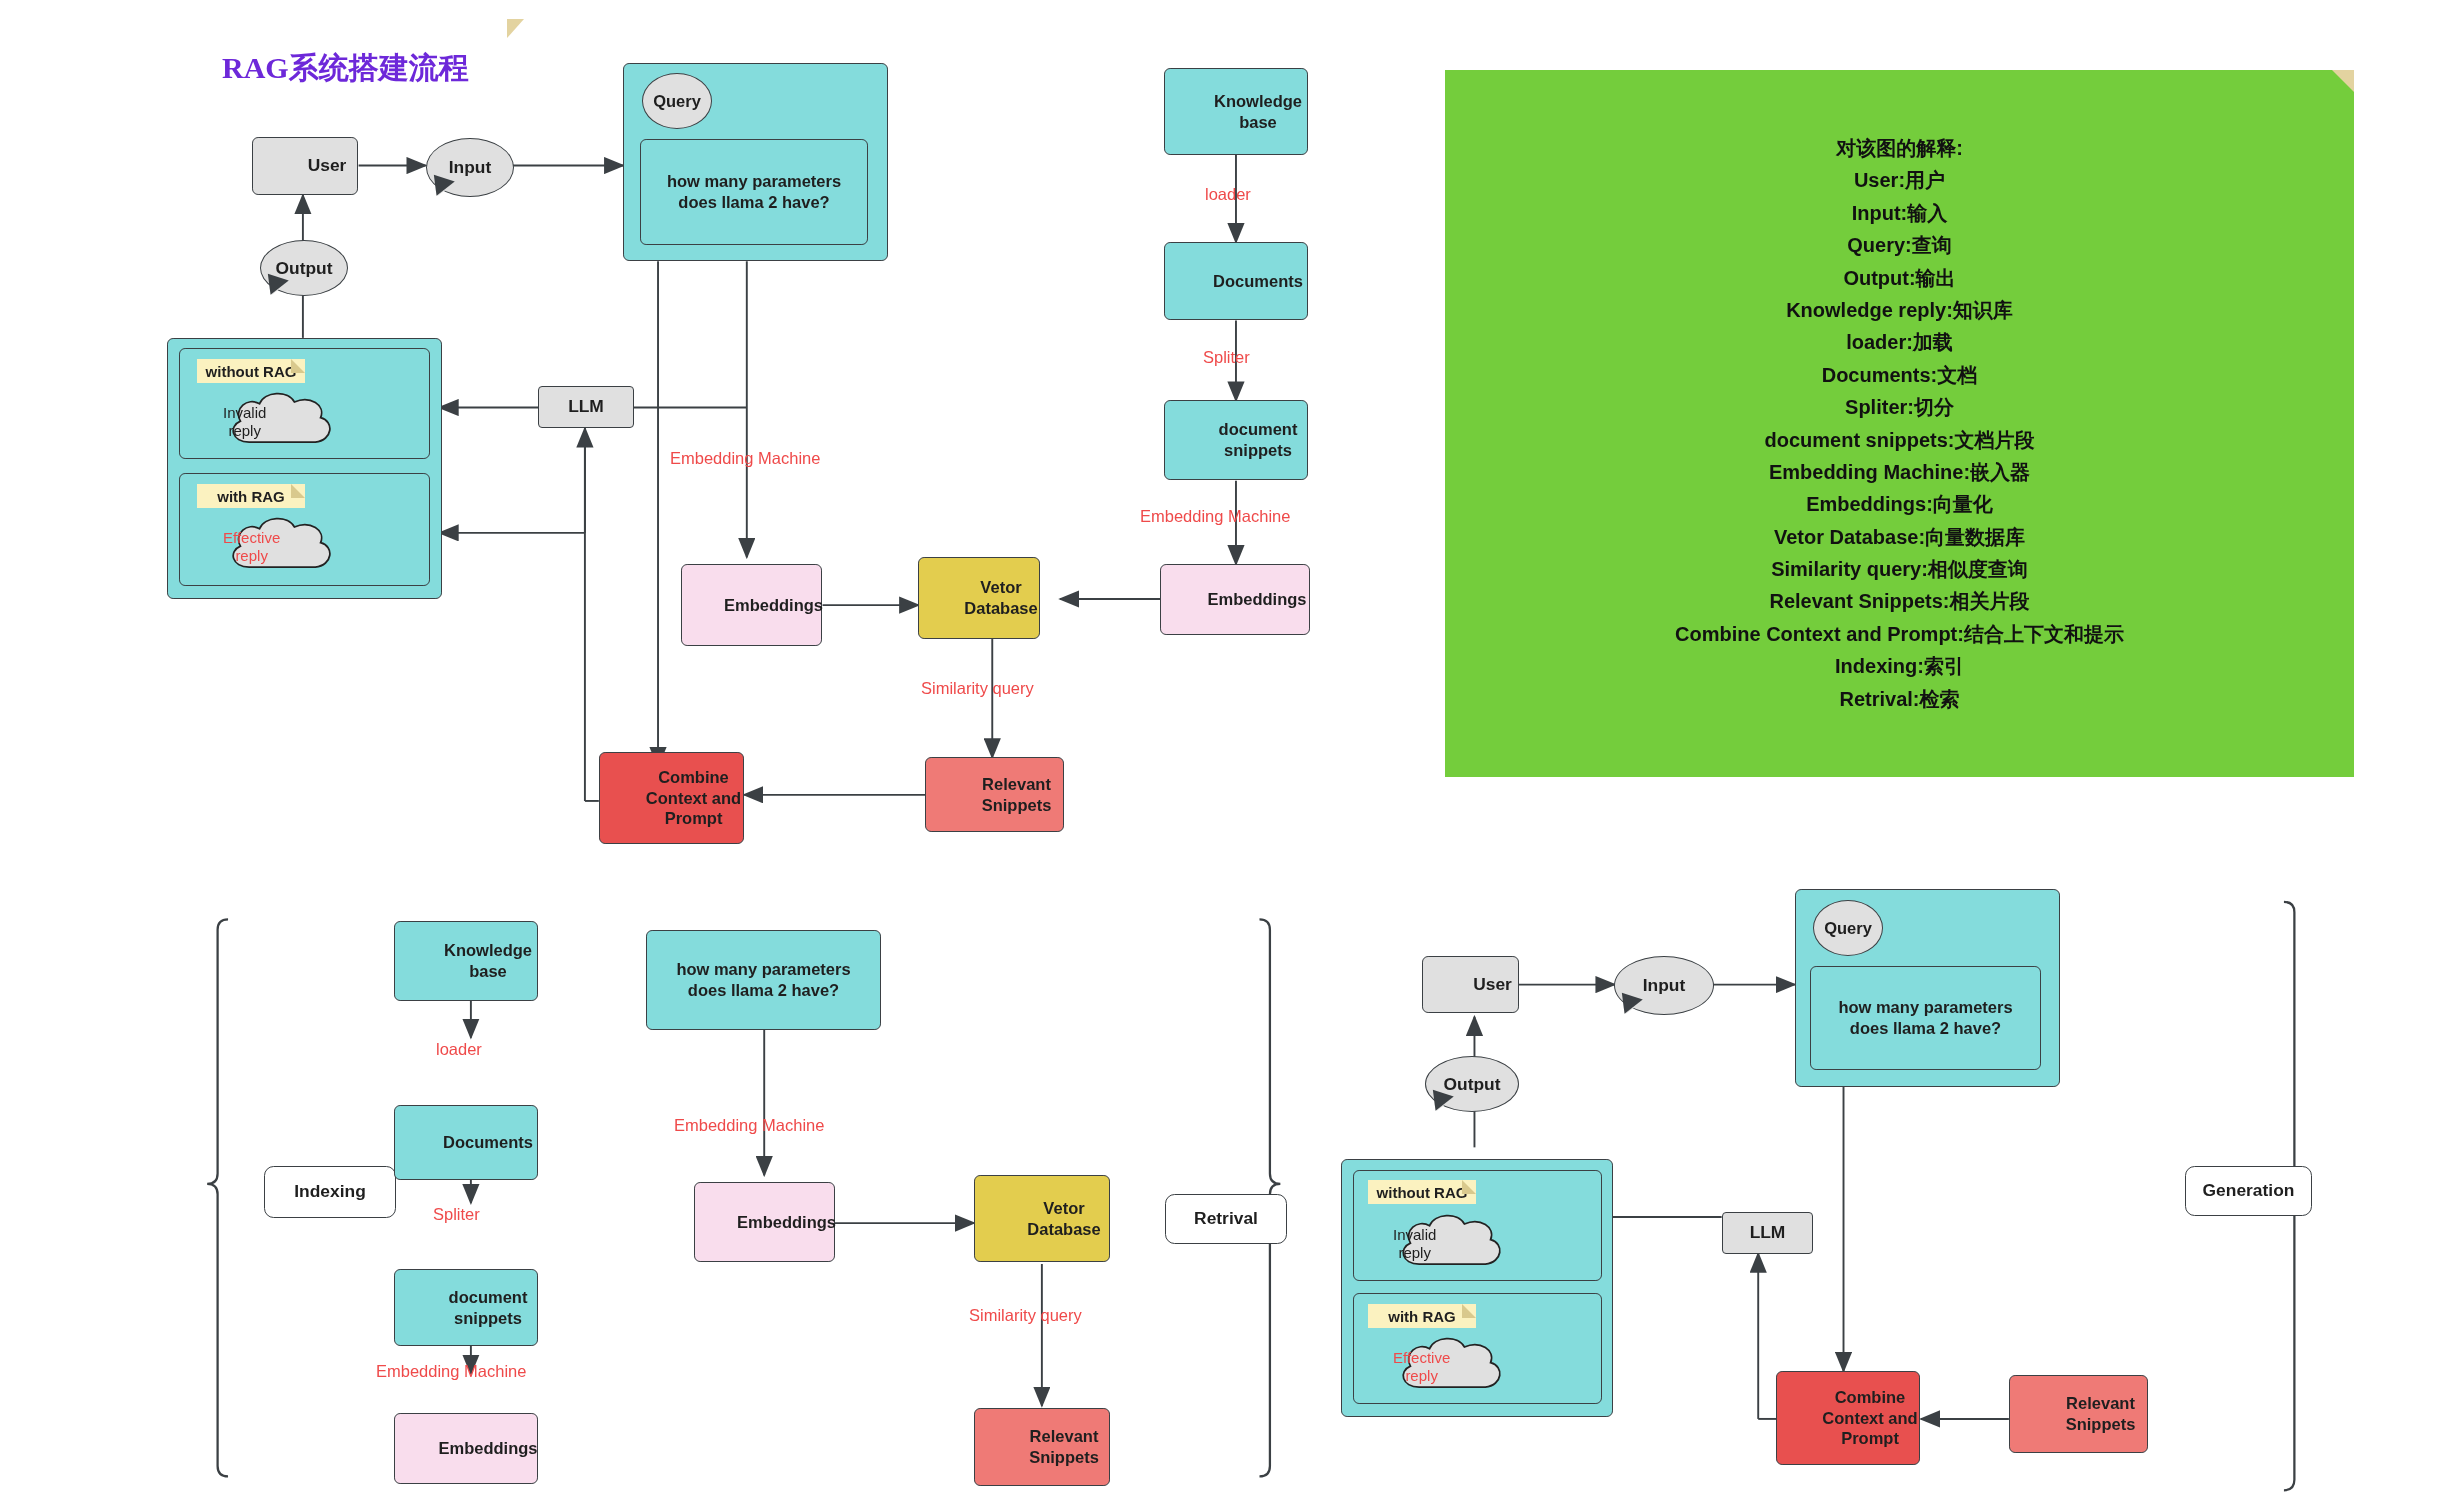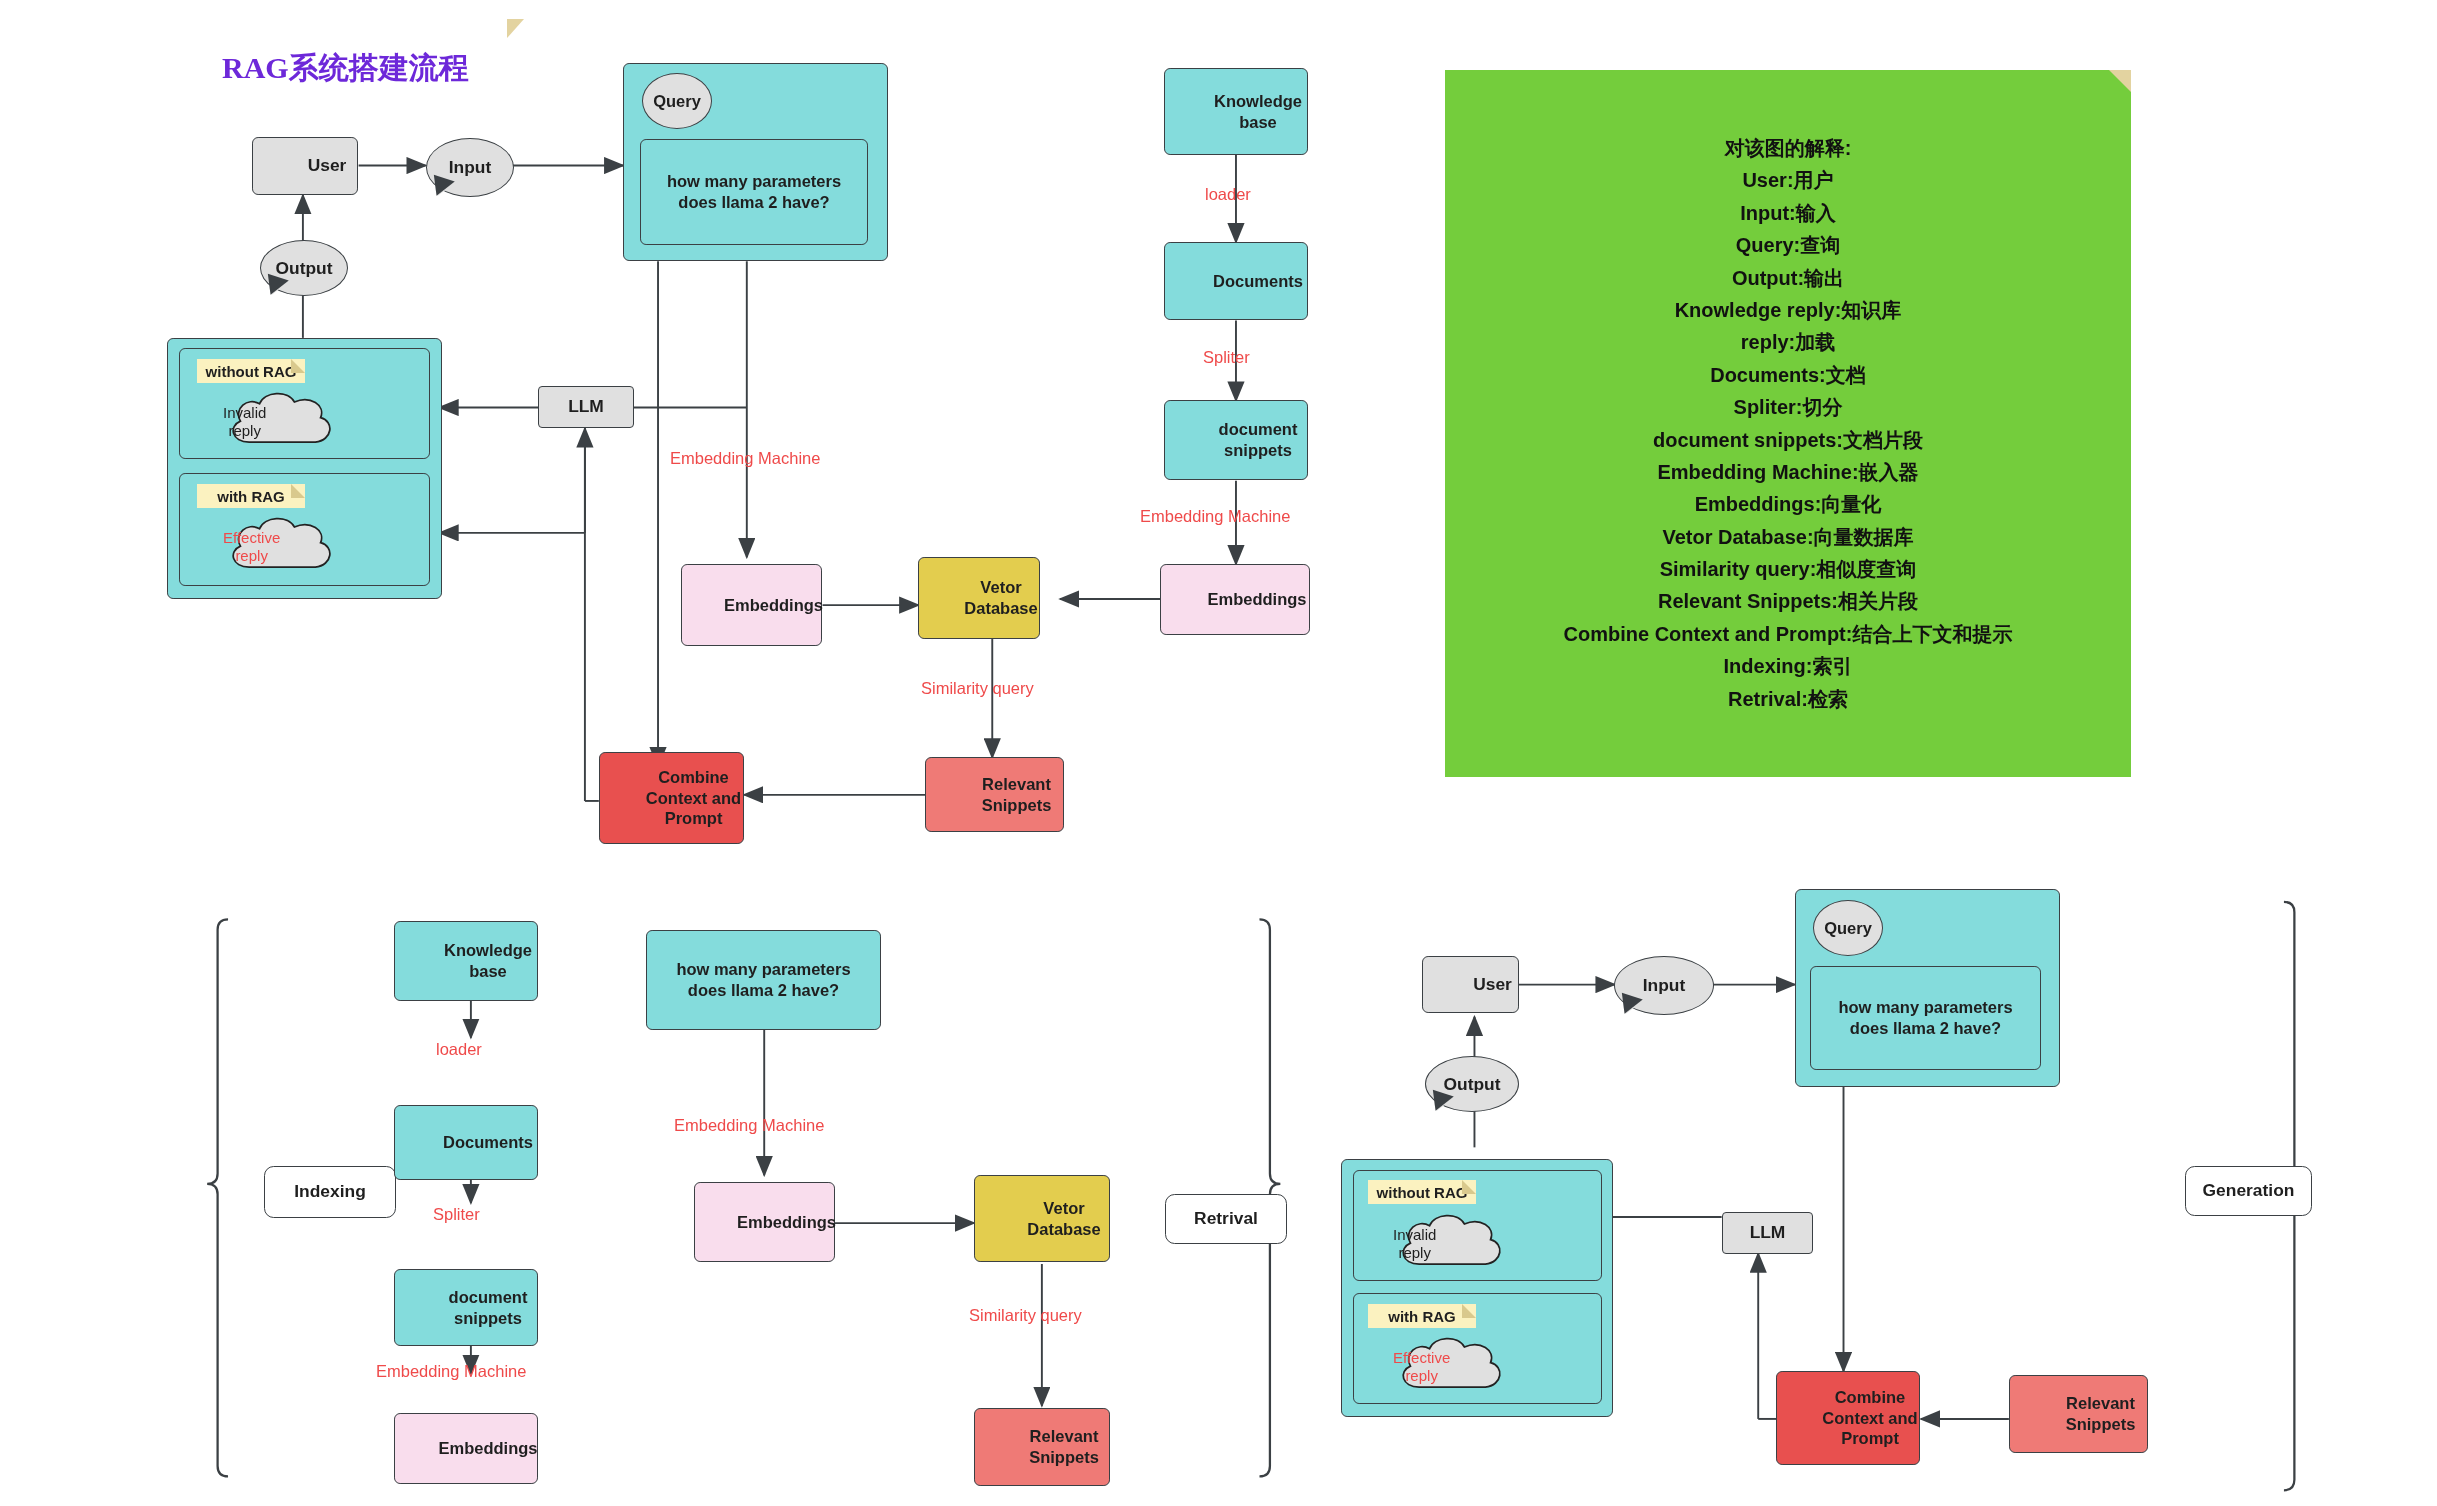--- a/index.html
+++ b/index.html
@@ -252,31 +252,31 @@
   <div class="node teal r6" style="left:1164px;top:400px;width:144px;height:80px;font-size:16.5px;">
     <span>
       <span>document</span><br>
       <span>snippets</span>
     </span>
   </div>
   <div class="edge-label" style="left:1140px;top:507px;font-size:16.5px;">Embedding Machine</div>
 
   <div class="node pink r6" style="left:1160px;top:564px;width:150px;height:71px;font-size:16.5px;">Embeddings</div>
 
-  <div class="green-note" style="left:1445px;top:70px;width:686px;height:707px;">
+  <div class="green-note" style="left:1445px;top:70px;width:909px;height:707px;">
     <div class="shadow"></div>
     <div class="corner"></div>
     <div class="ctext">
       <div>对该图的解释:</div>
       <div>User:用户</div>
       <div>Input:输入</div>
       <div>Query:查询</div>
       <div>Output:输出</div>
       <div>Knowledge reply:知识库</div>
-      <div>reply:加载</div>
+      <div>loader:加载</div>
       <div>Documents:文档</div>
       <div>Spliter:切分</div>
       <div>document snippets:文档片段</div>
       <div>Embedding Machine:嵌入器</div>
       <div>Embeddings:向量化</div>
       <div>Vetor Database:向量数据库</div>
       <div>Similarity query:相似度查询</div>
       <div>Relevant Snippets:相关片段</div>
       <div>Combine Context and Prompt:结合上下文和提示</div>
       <div>Indexing:索引</div>

